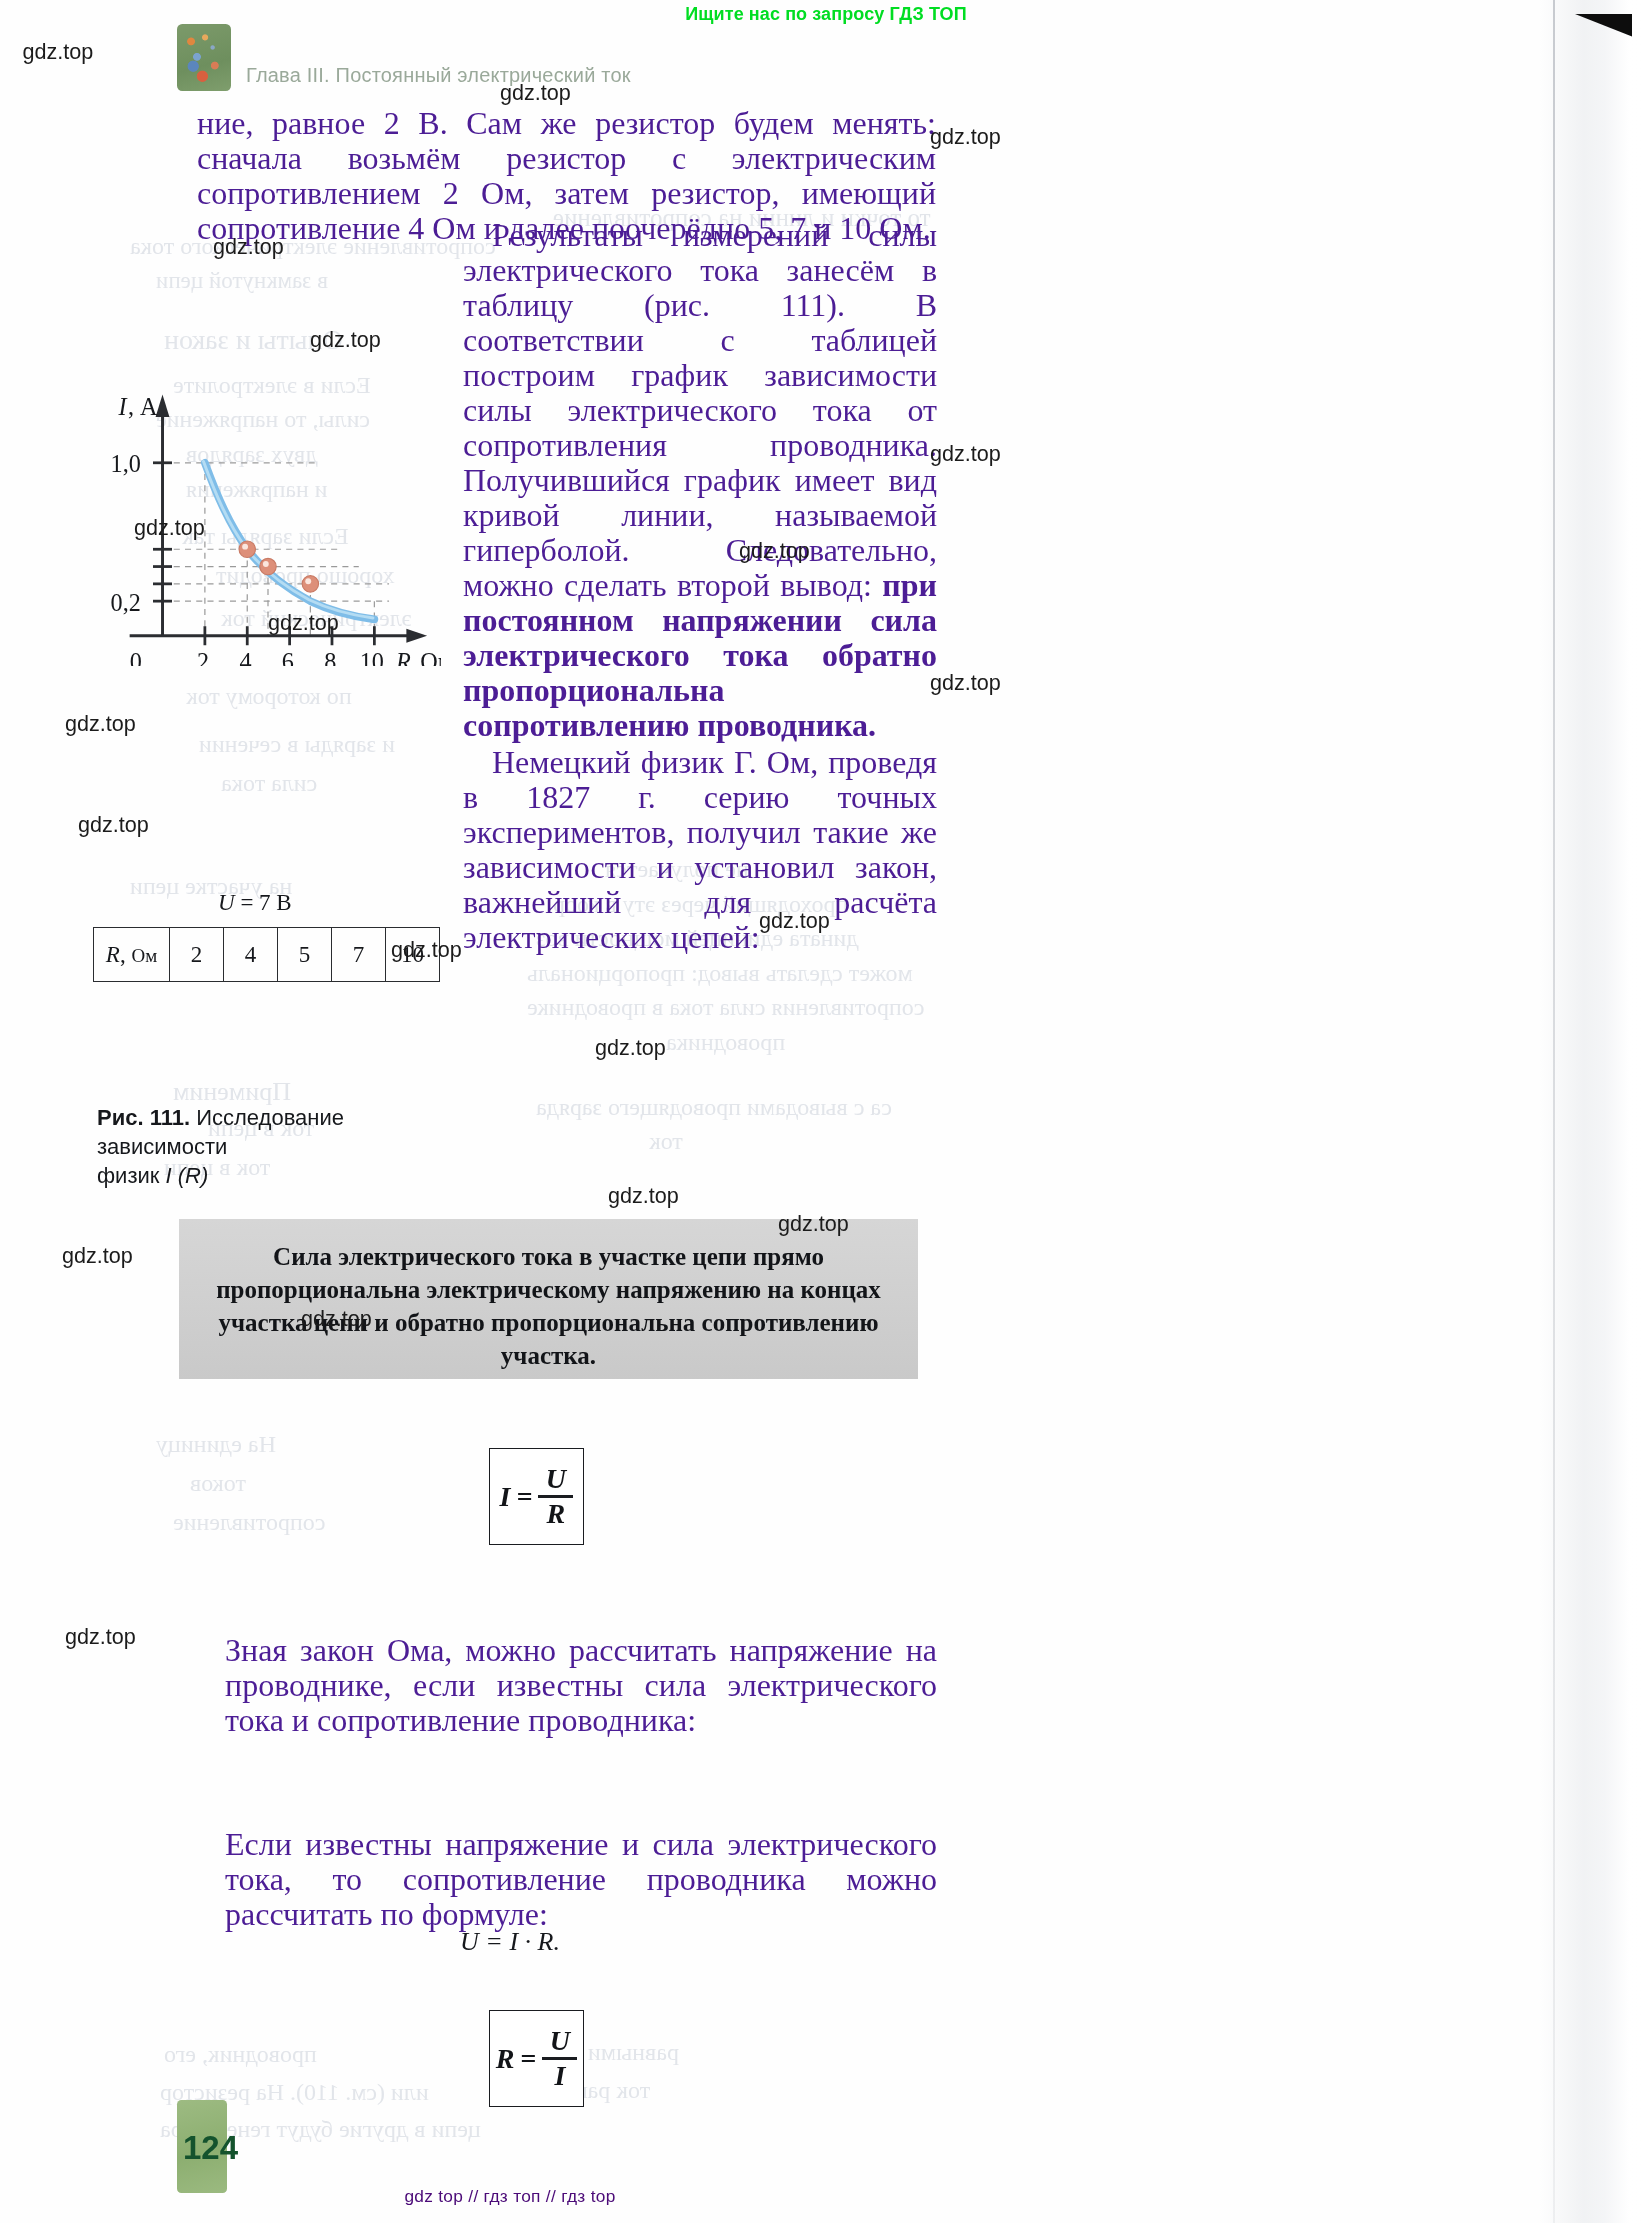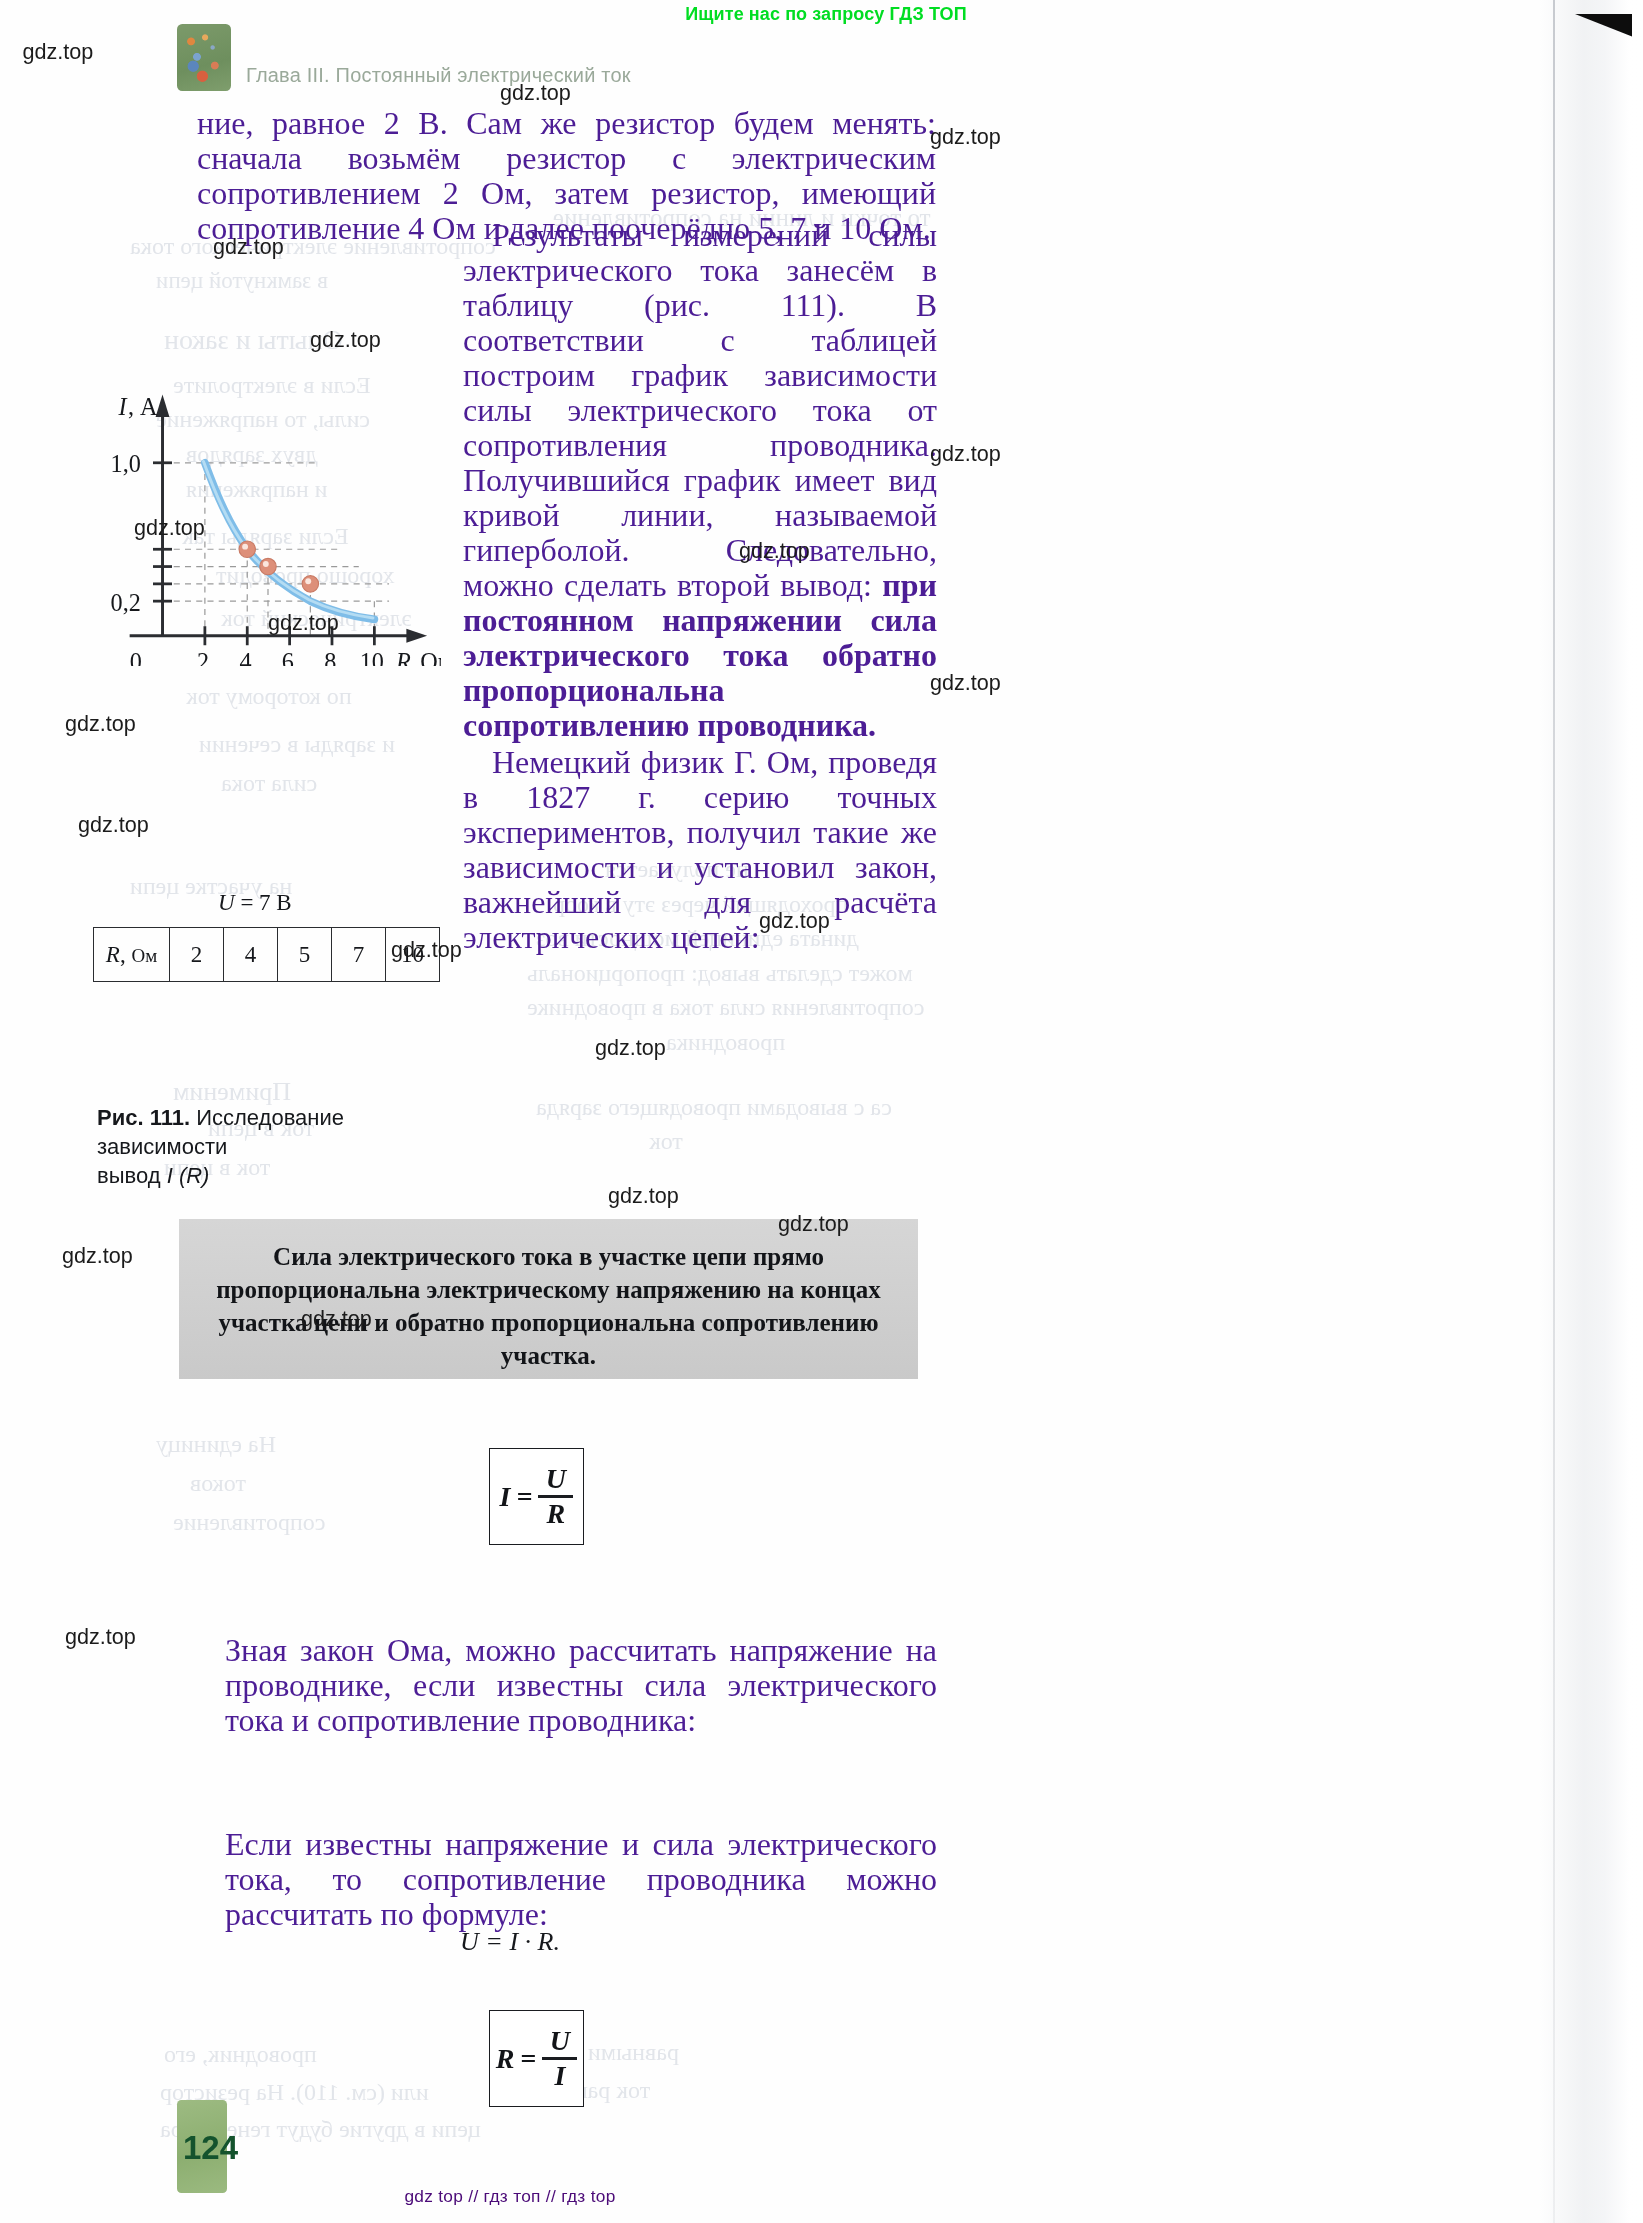--- a/index.html
+++ b/index.html
@@ -415,21 +415,21 @@
       <td class="val">4</td>
       <td class="val">5</td>
       <td class="val">7</td>
       <td class="val">10</td>
     </tr>
   </tbody>
     </table>
 
   <div id="fig-caption">
     <b>Рис. 111.</b><span> Исследование зависимости</span><br>
-    <span>вывод </span><i>I (R)</i>
+    <span>физик </span><i>I (R)</i>
   </div>
 
   <div id="law-box">
     <div id="law-text">Сила электрического тока в участке цепи прямо пропорциональна электрическому напряжению на концах участка цепи и обратно пропорциональна сопротивлению участка.</div>
   </div>
 
   <div class="formula-box" id="formula-ohm">
     <span class="fx">
       <span>I</span>
       <span>=</span>

